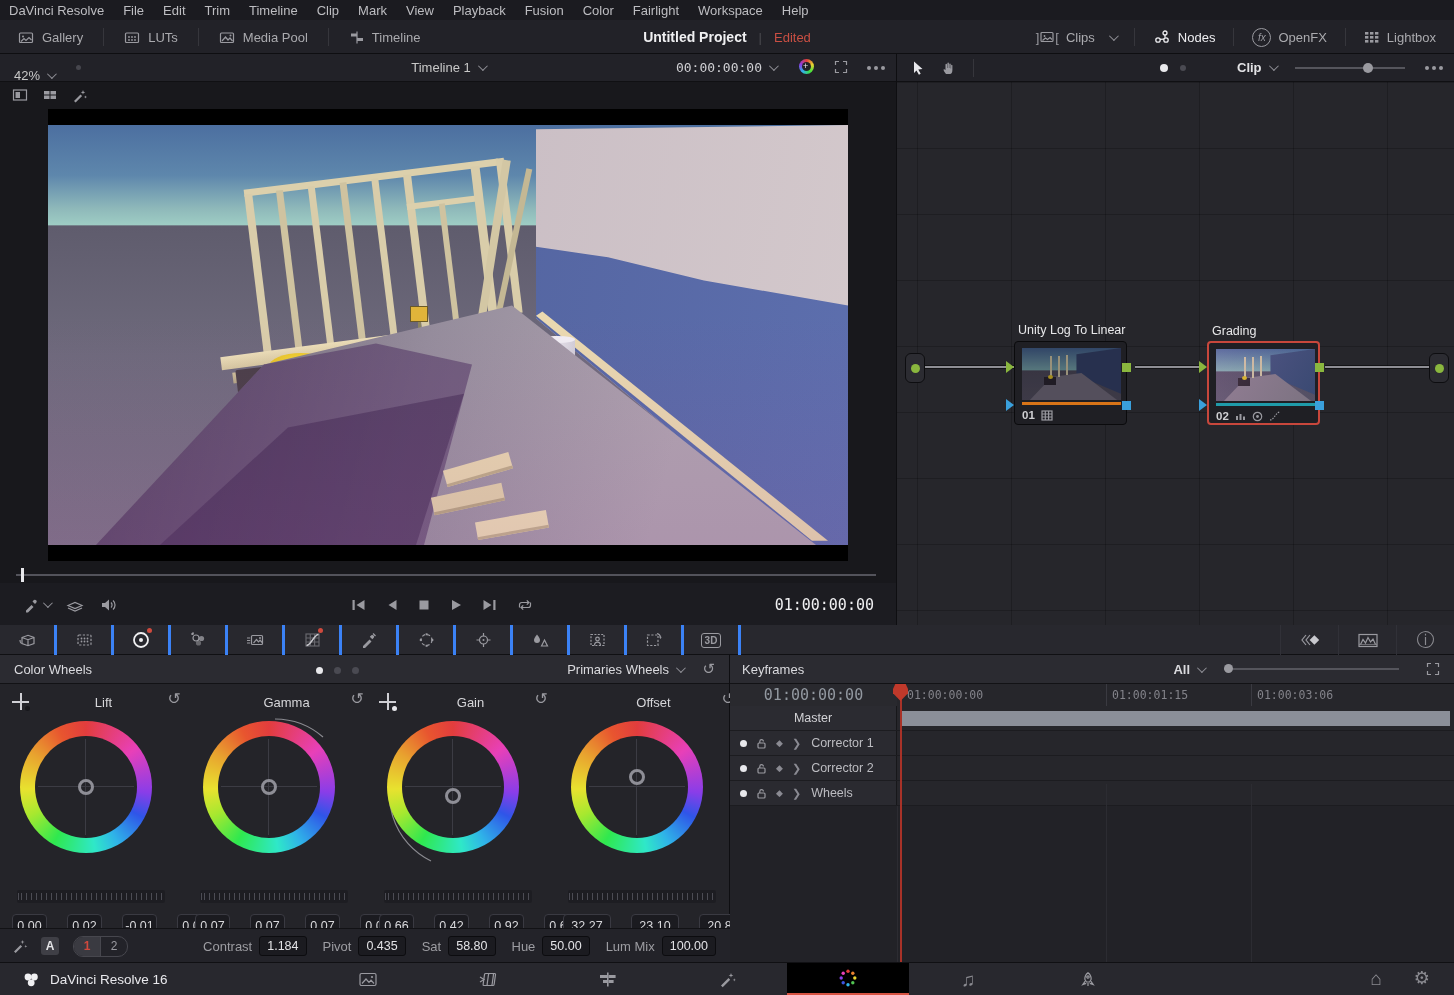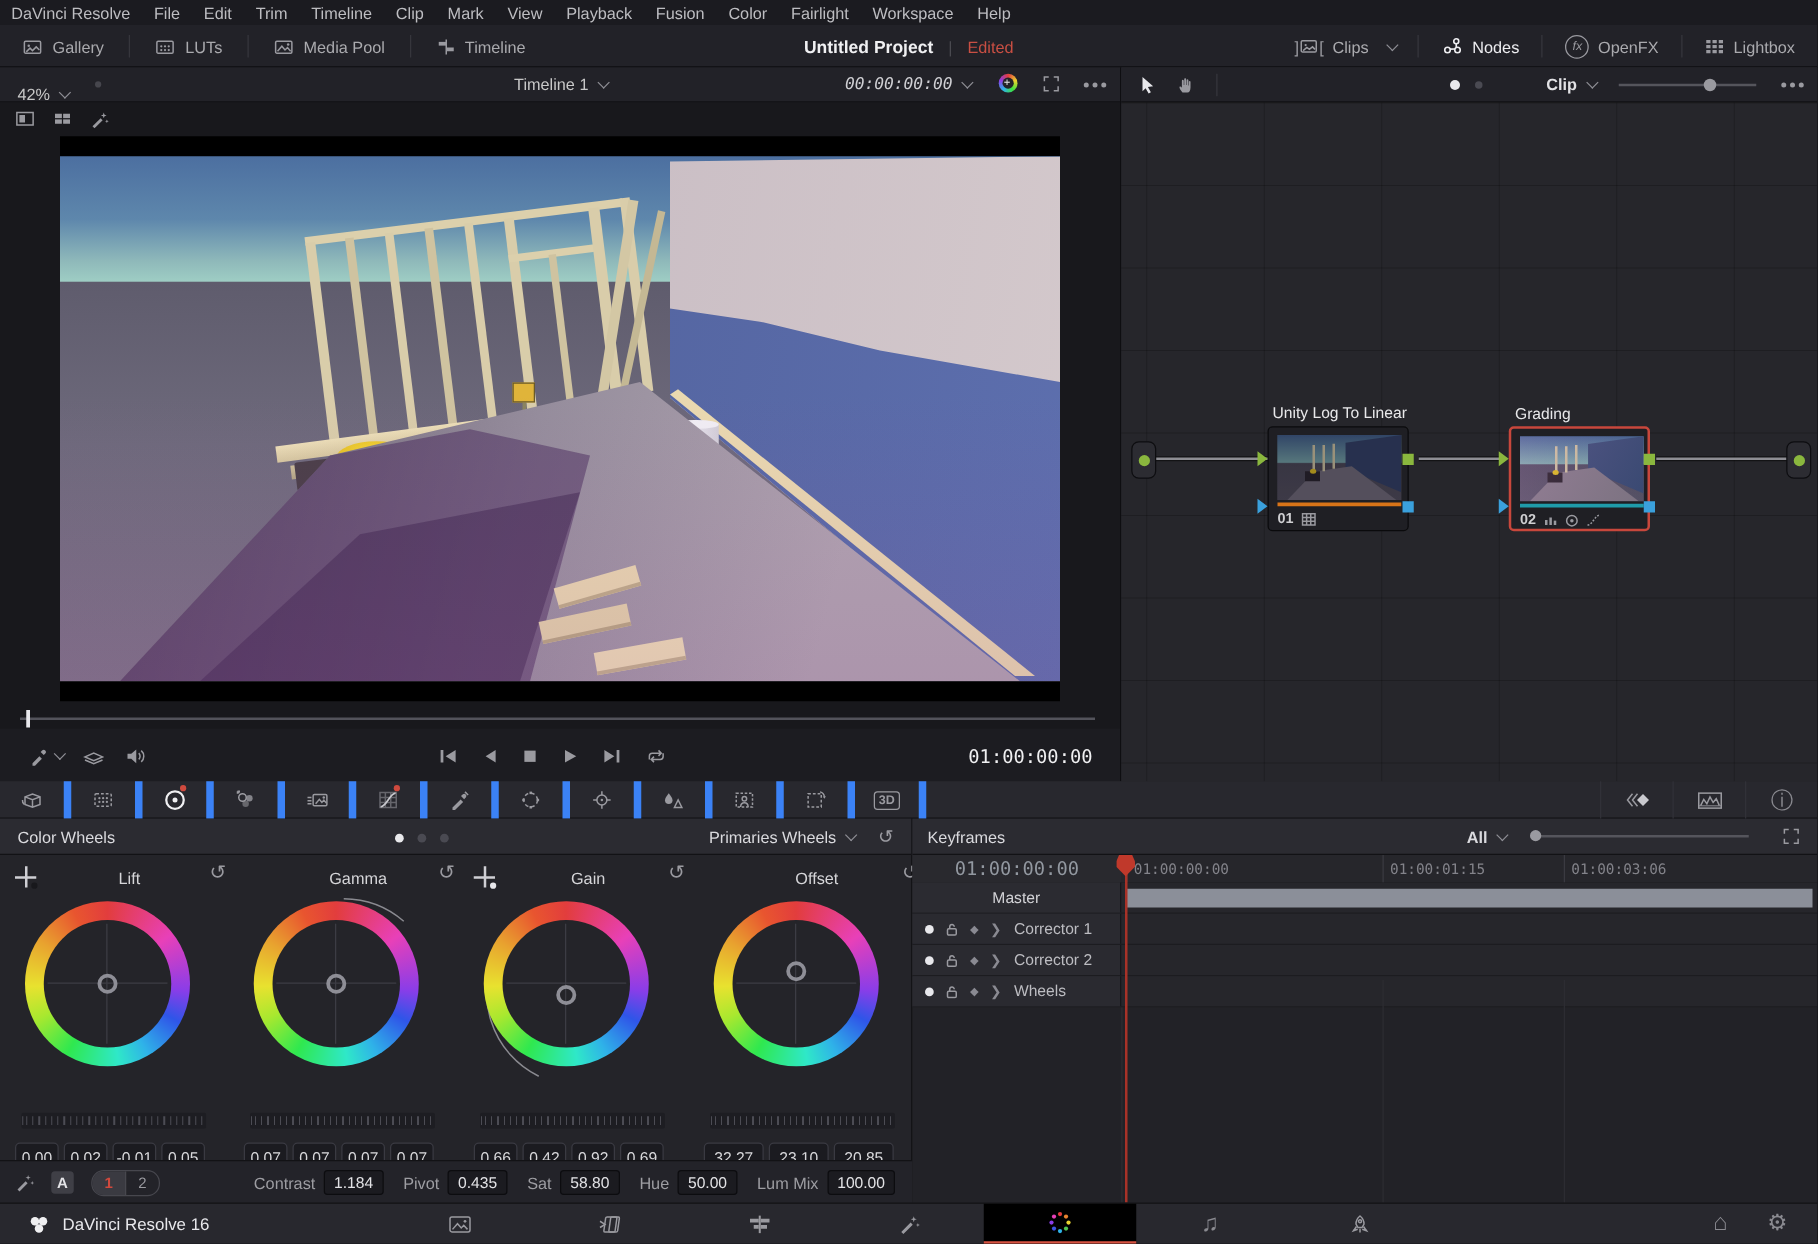--- a/index.html
+++ b/index.html
@@ -69,21 +69,21 @@
   .tri.blue{border-left:8px solid #3aa0dc;border-top:6px solid transparent;border-bottom:6px solid transparent;}
   .sq{width:9px;height:9px;position:absolute;}
   .sq.green{background:#8ab73e;}
   .sq.blue{background:#3aa0dc;}
   .io-node{position:absolute;width:18px;height:28px;background:#2c2c32;border:1px solid #0d0d10;border-radius:6px;display:flex;align-items:center;justify-content:center;}
   .io-dot{width:9px;height:9px;border-radius:50%;background:#8ab73e;}
   .wire{position:absolute;height:2px;background:#8e8e94;box-shadow:0 1px 0 rgba(0,0,0,.5),0 -1px 0 rgba(0,0,0,.5);}
 
   
   #palette-bar{left:0;top:625px;width:1454px;height:30px;background:#28282e;border-bottom:1px solid #101013;box-sizing:border-box;display:flex;}
-  .pal-cell{width:57px;height:30px;display:flex;align-items:center;justify-content:center;border-right:6px solid #3b82f6;position:relative;box-sizing:border-box;text-align:right;}
+  .pal-cell{width:57px;height:30px;display:flex;align-items:center;justify-content:center;border-right:3px solid #3b82f6;position:relative;box-sizing:border-box;text-align:right;}
   .pal-right{position:absolute;right:0;top:0;height:30px;display:flex;}
   .pal-rcell{width:58px;height:30px;display:flex;align-items:center;justify-content:center;border-left:1px solid #313138;box-sizing:border-box;}
   .reddot{position:absolute;top:3px;right:16px;width:5px;height:5px;border-radius:50%;background:#cf4a3e;}
 
   
   #wheels-panel{left:0;top:655px;width:730px;height:307px;background:#242429;border-right:1px solid #0e0e11;box-sizing:border-box;}
   #wheels-header{height:28px;background:#2b2b31;border-bottom:1px solid #121215;display:flex;align-items:center;position:relative;}
   .hdots{position:absolute;left:316px;top:12px;display:flex;gap:11px;}
   .hdots i{width:7px;height:7px;border-radius:50%;background:#4a4a52;}
   .hdots i.on{background:#e9e9ec;}
@@ -91,21 +91,21 @@
   .wheel-title{position:absolute;top:12px;left:0;right:0;text-align:center;color:#d6d6d9;font-size:13px;}
   .reset{position:absolute;top:8px;color:#9a9aa0;font-size:16px;line-height:16px;}
   .ring{position:absolute;width:132px;height:132px;border-radius:50%;
     background:conic-gradient(from 0deg,#e23d3d,#e840b8 52deg,#8a3de8 95deg,#2f55e8 118deg,#2fb3e8 150deg,#2fe8c8 172deg,#2fe84f 210deg,#a8e82f 243deg,#e8e22f 268deg,#e8a32f 302deg,#e8552f 335deg,#e23d3d);}
   .ring::before{content:'';position:absolute;inset:15px;border-radius:50%;background:#242429;}
   .cross-h{position:absolute;height:1px;background:#3c3c44;}
   .cross-v{position:absolute;width:1px;background:#3c3c44;}
   .puck{position:absolute;width:16px;height:16px;border-radius:50%;border:3px solid #8e8e96;box-sizing:border-box;}
   .dial{position:absolute;width:148px;height:13px;border-radius:2px;background:#1d1d22;
     background-image:repeating-linear-gradient(90deg,#4c4c54 0 1px,transparent 1px 5px);background-position:4px 0;background-size:auto 7px;background-repeat:repeat-x;background-position-y:3px;}
-  .vals{position:absolute;display:flex;gap:4px;text-decoration:underline;}
+  .vals{position:absolute;display:flex;gap:20px;text-decoration:underline;}
   .vb{position:relative;width:33px;height:21px;background:#1b1b20;border:1px solid #3a3a42;border-radius:4px;
       color:#d8d8db;font-size:12.5px;display:flex;align-items:center;justify-content:center;}
   .vb.wide{width:46px;}
   .vb::after{content:'';position:absolute;left:50%;transform:translateX(-50%);bottom:-5px;width:22px;height:2px;background:var(--u);}
   .pick{position:absolute;width:17px;height:17px;}
   .pick::before{content:'';position:absolute;left:8px;top:0;width:1.5px;height:17px;background:#cfcfd4;}
   .pick::after{content:'';position:absolute;top:8px;left:0;width:17px;height:1.5px;background:#cfcfd4;}
   .pick i{position:absolute;right:-1px;bottom:-1px;width:5px;height:5px;border-radius:50%;}
   #wheels-bottom{position:absolute;left:0;top:273px;width:730px;height:34px;background:#232329;border-top:1px solid #121215;display:flex;align-items:center;}
   .adj-label{color:#9d9da2;margin-left:16px;}
@@ -279,21 +279,21 @@
       <div class="row" style="margin-left:14px;margin-top:16px;">
         <span>42%</span>
         <span class="chev"></span>
       </div>
       <span class="abs" style="left:76px;top:11px;width:5px;height:5px;border-radius:50%;background:#46464d;"></span>
       <div class="abs row" style="left:0;right:0;justify-content:center;pointer-events:none;">
         <span style="pointer-events:auto;">Timeline 1</span>
         <span class="chev"></span>
       </div>
       <div class="abs row" style="right:120px;">
-        <span class="kf-tc" style="color:#cfcfd3;font-style:italic;">00:00:00:00</span>
+        <span class="kf-tc" style="color:#cfcfd3;">00:00:00:00</span>
         <span class="chev"></span>
       </div>
       <span class="abs" style="right:82px;top:5px;">
         <span style="display:block;width:15px;height:15px;border-radius:50%;background:conic-gradient(#e23d3d,#e8d22f,#3de23d,#2fb3e8,#8a3de8,#e23d3d);position:relative;">
             <span style="position:absolute;inset:3px;border-radius:50%;background:#222228;"></span>
             <span style="position:absolute;left:4px;top:2px;color:#e8e8ec;font-size:9px;">+</span>
           </span>
       </span>
       <span class="abs" style="right:48px;top:6px;">
           <svg width="14" height="14">

